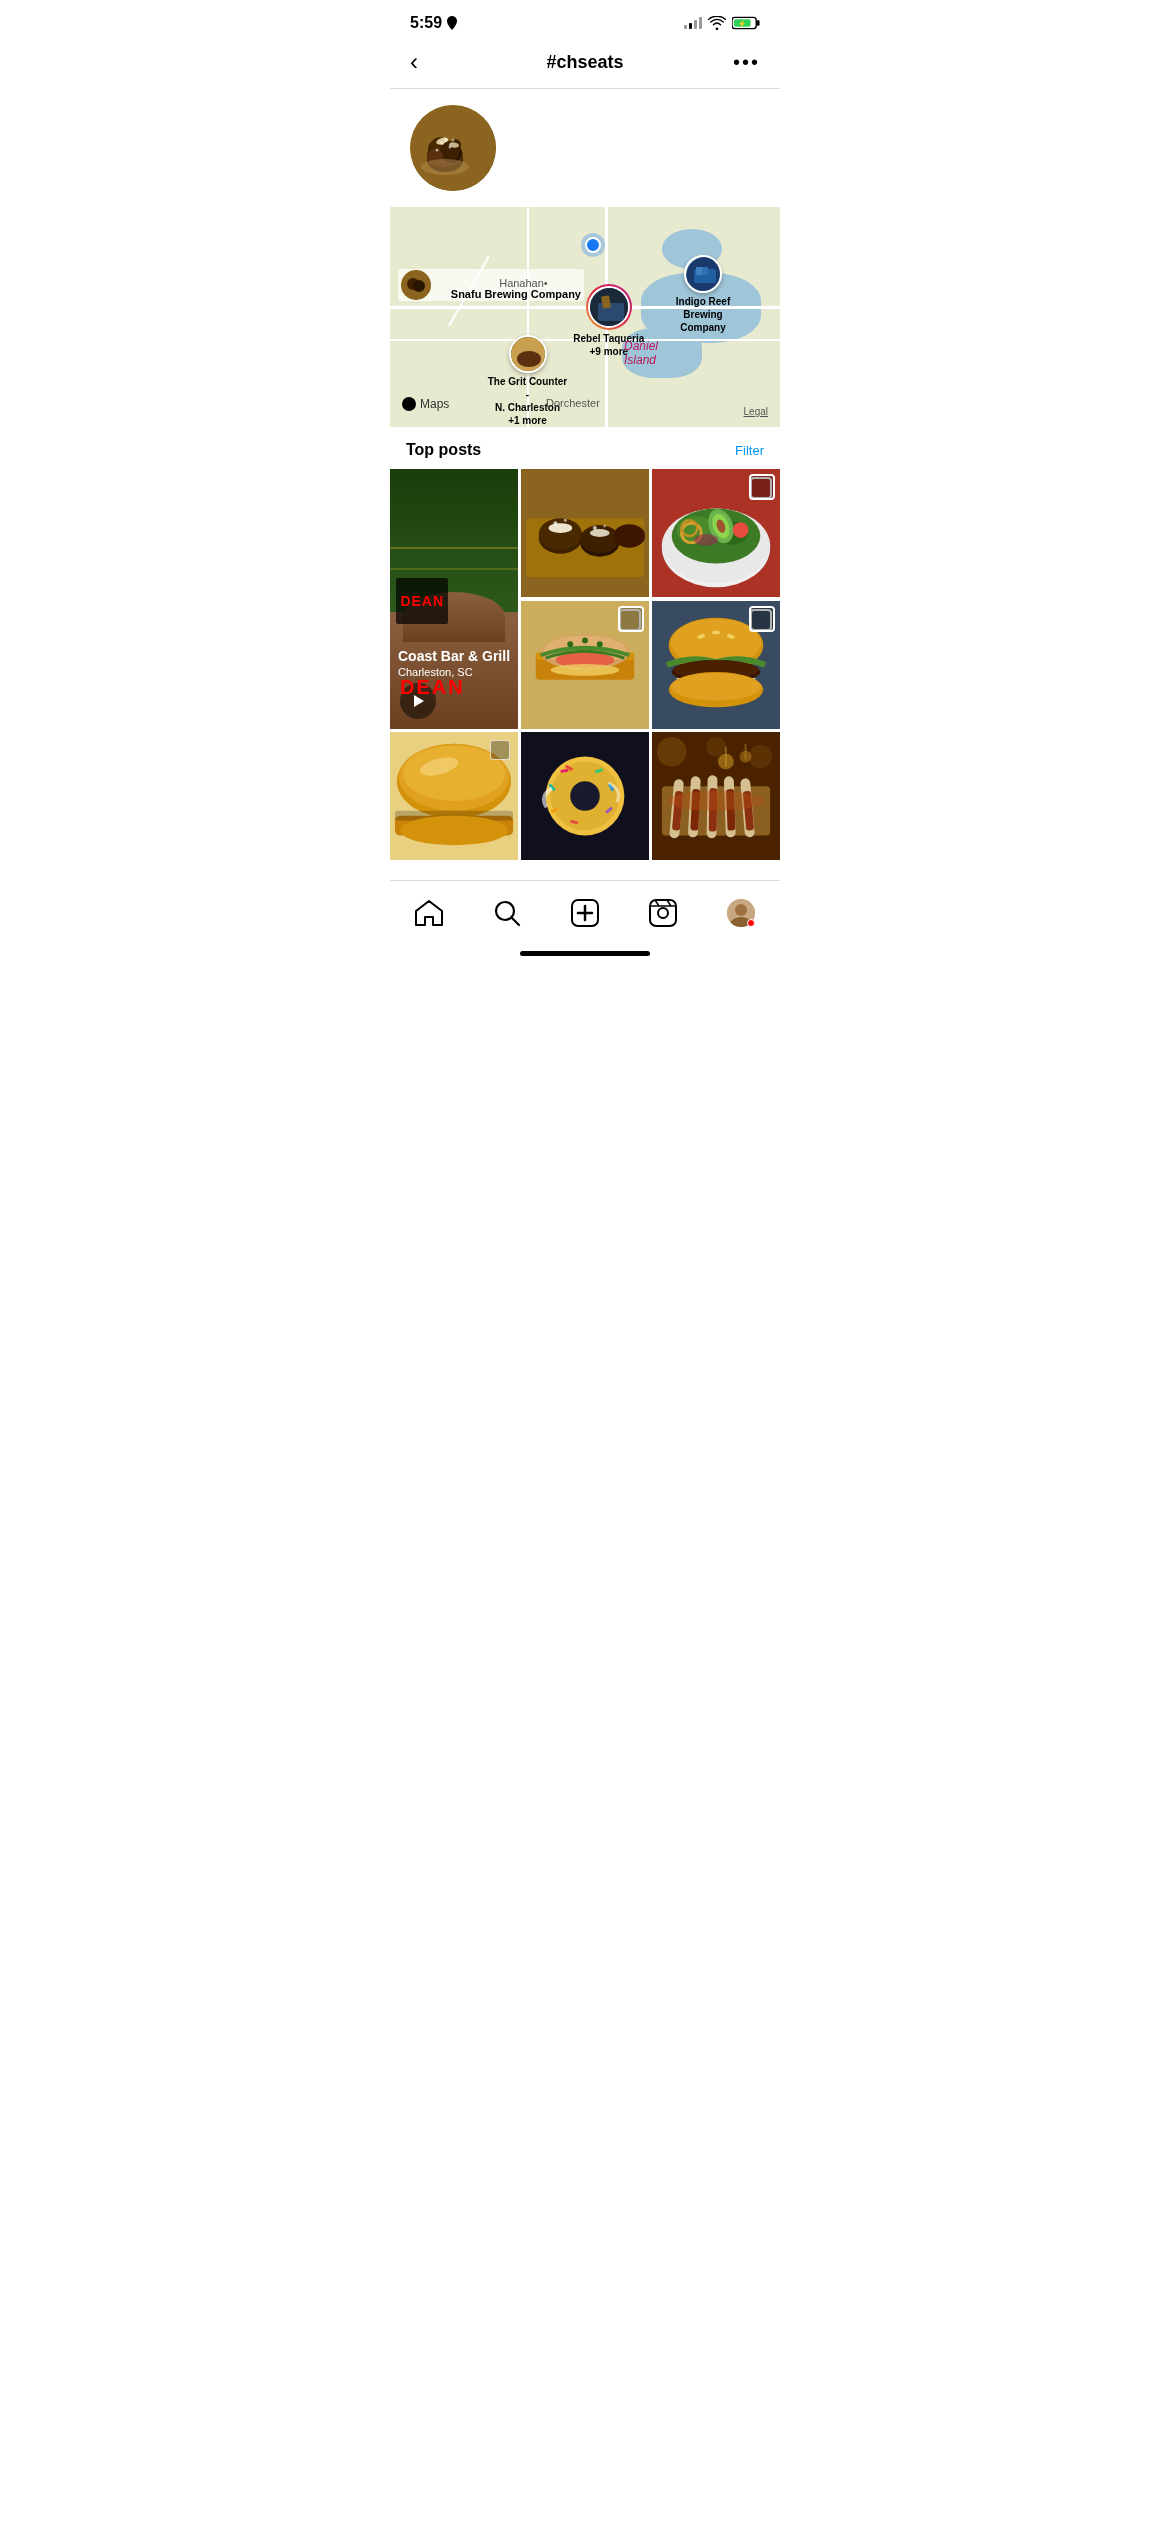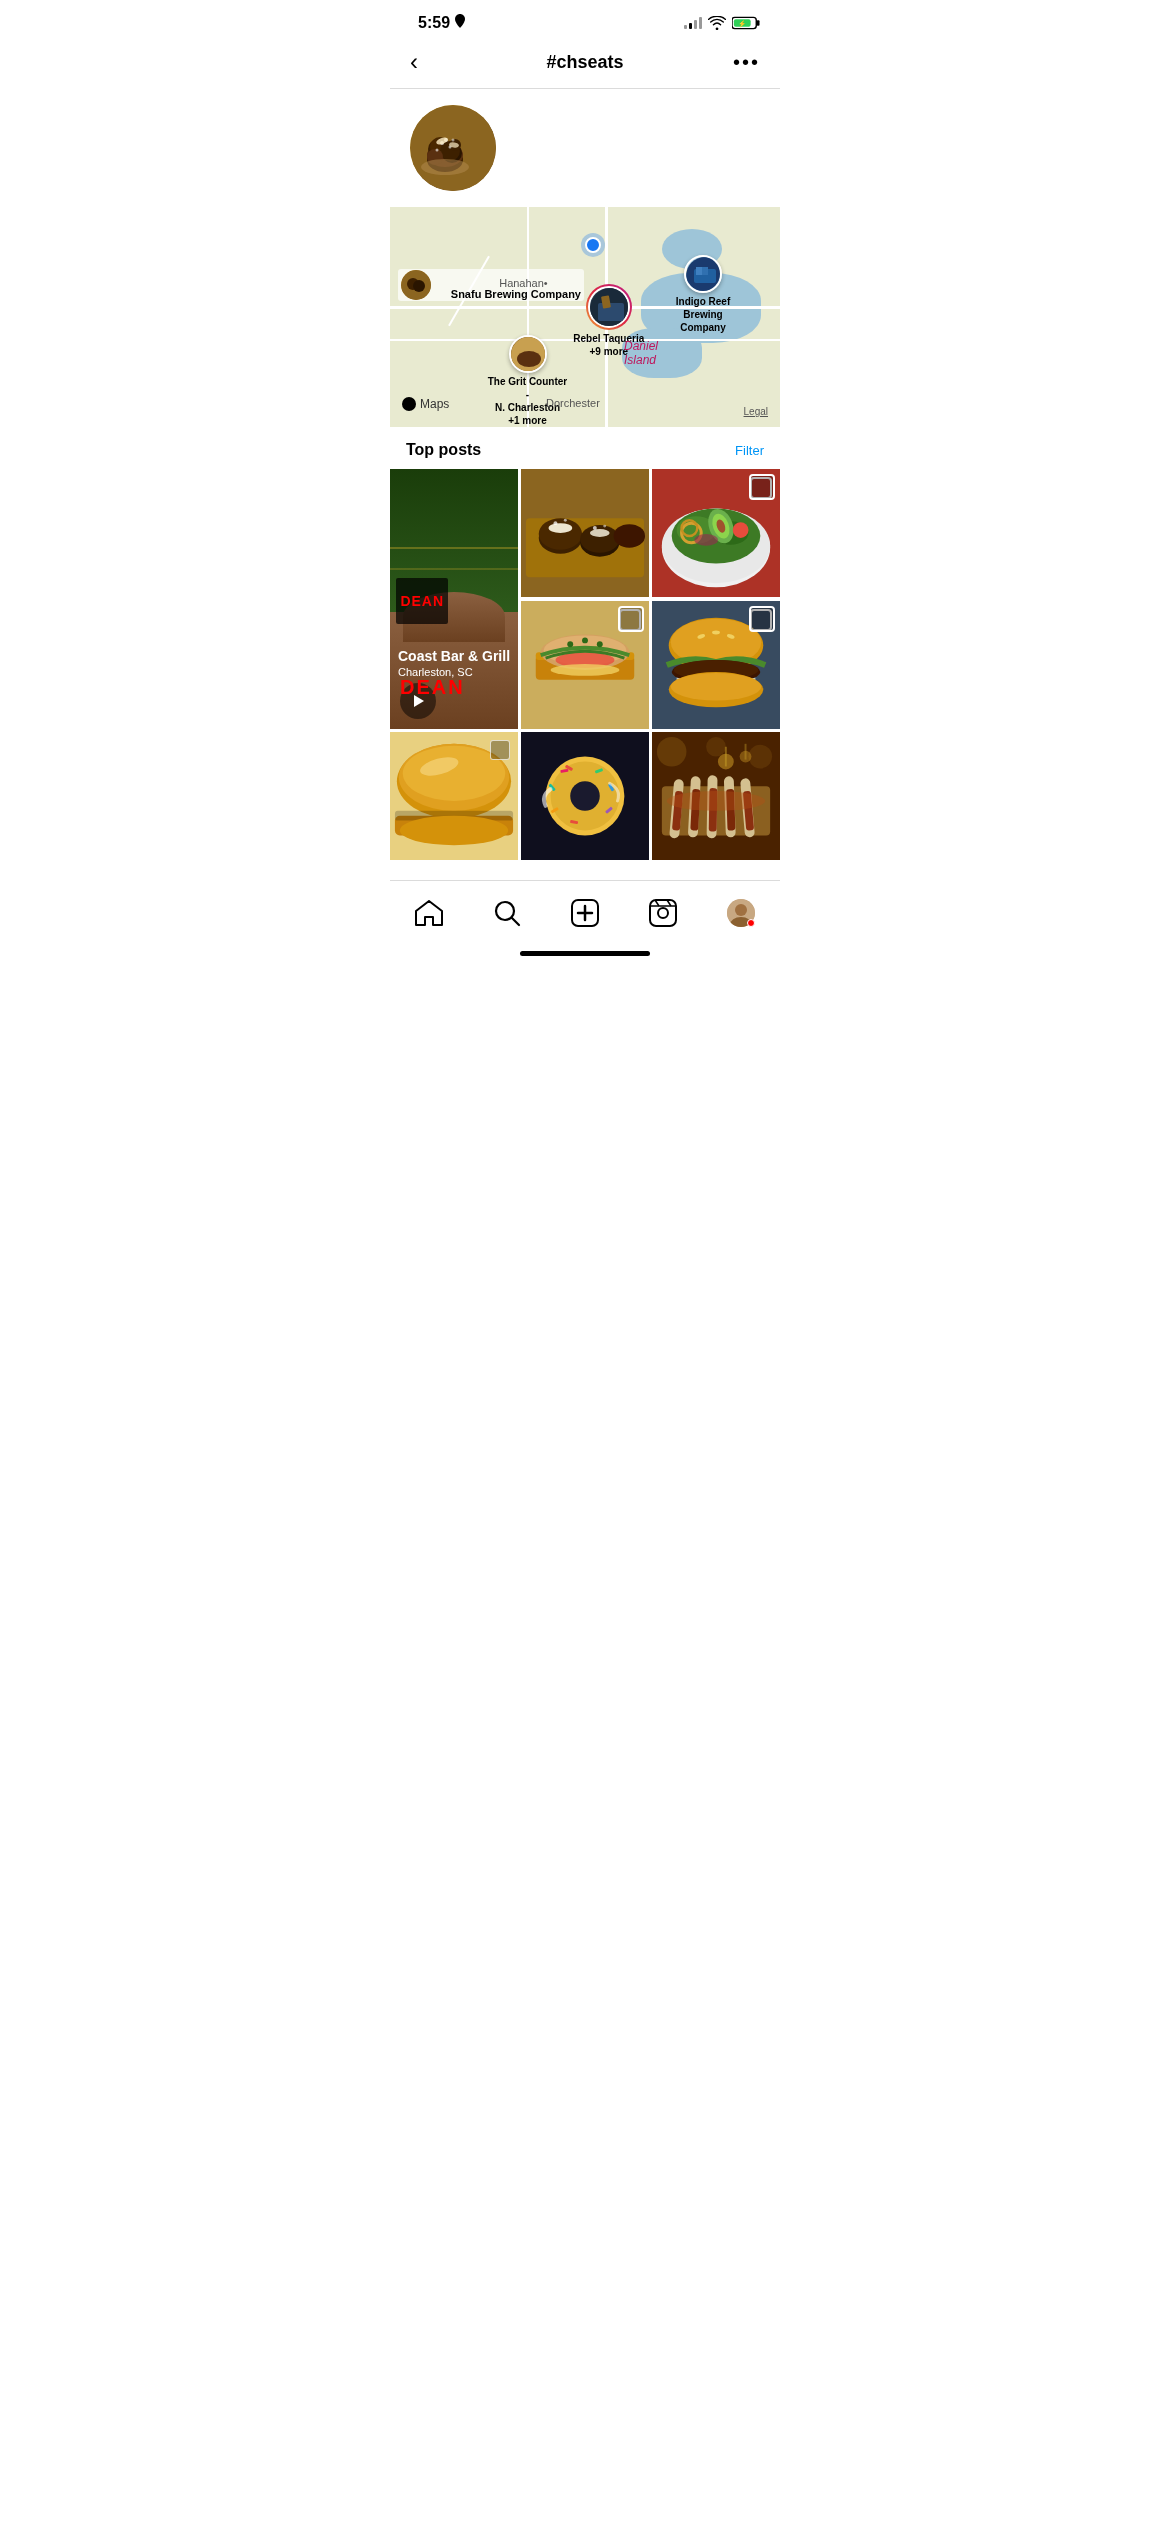--- a/index.html
+++ b/index.html
@@ -17,22 +17,22 @@
       display: flex;
       justify-content: space-between;
       align-items: center;
       padding: 14px 20px 8px;
       background: #fff;
     }
     .status-time {
       font-size: 16px;
       font-weight: 600;
       display: flex;
+      align-items: center;
       gap: 4px;
-      margin-left: 8px;
     }
     .status-icons {
       display: flex;
       align-items: center;
       gap: 6px;
     }
     .signal-bars {
       display: flex;
       align-items: flex-end;
       gap: 2px;

